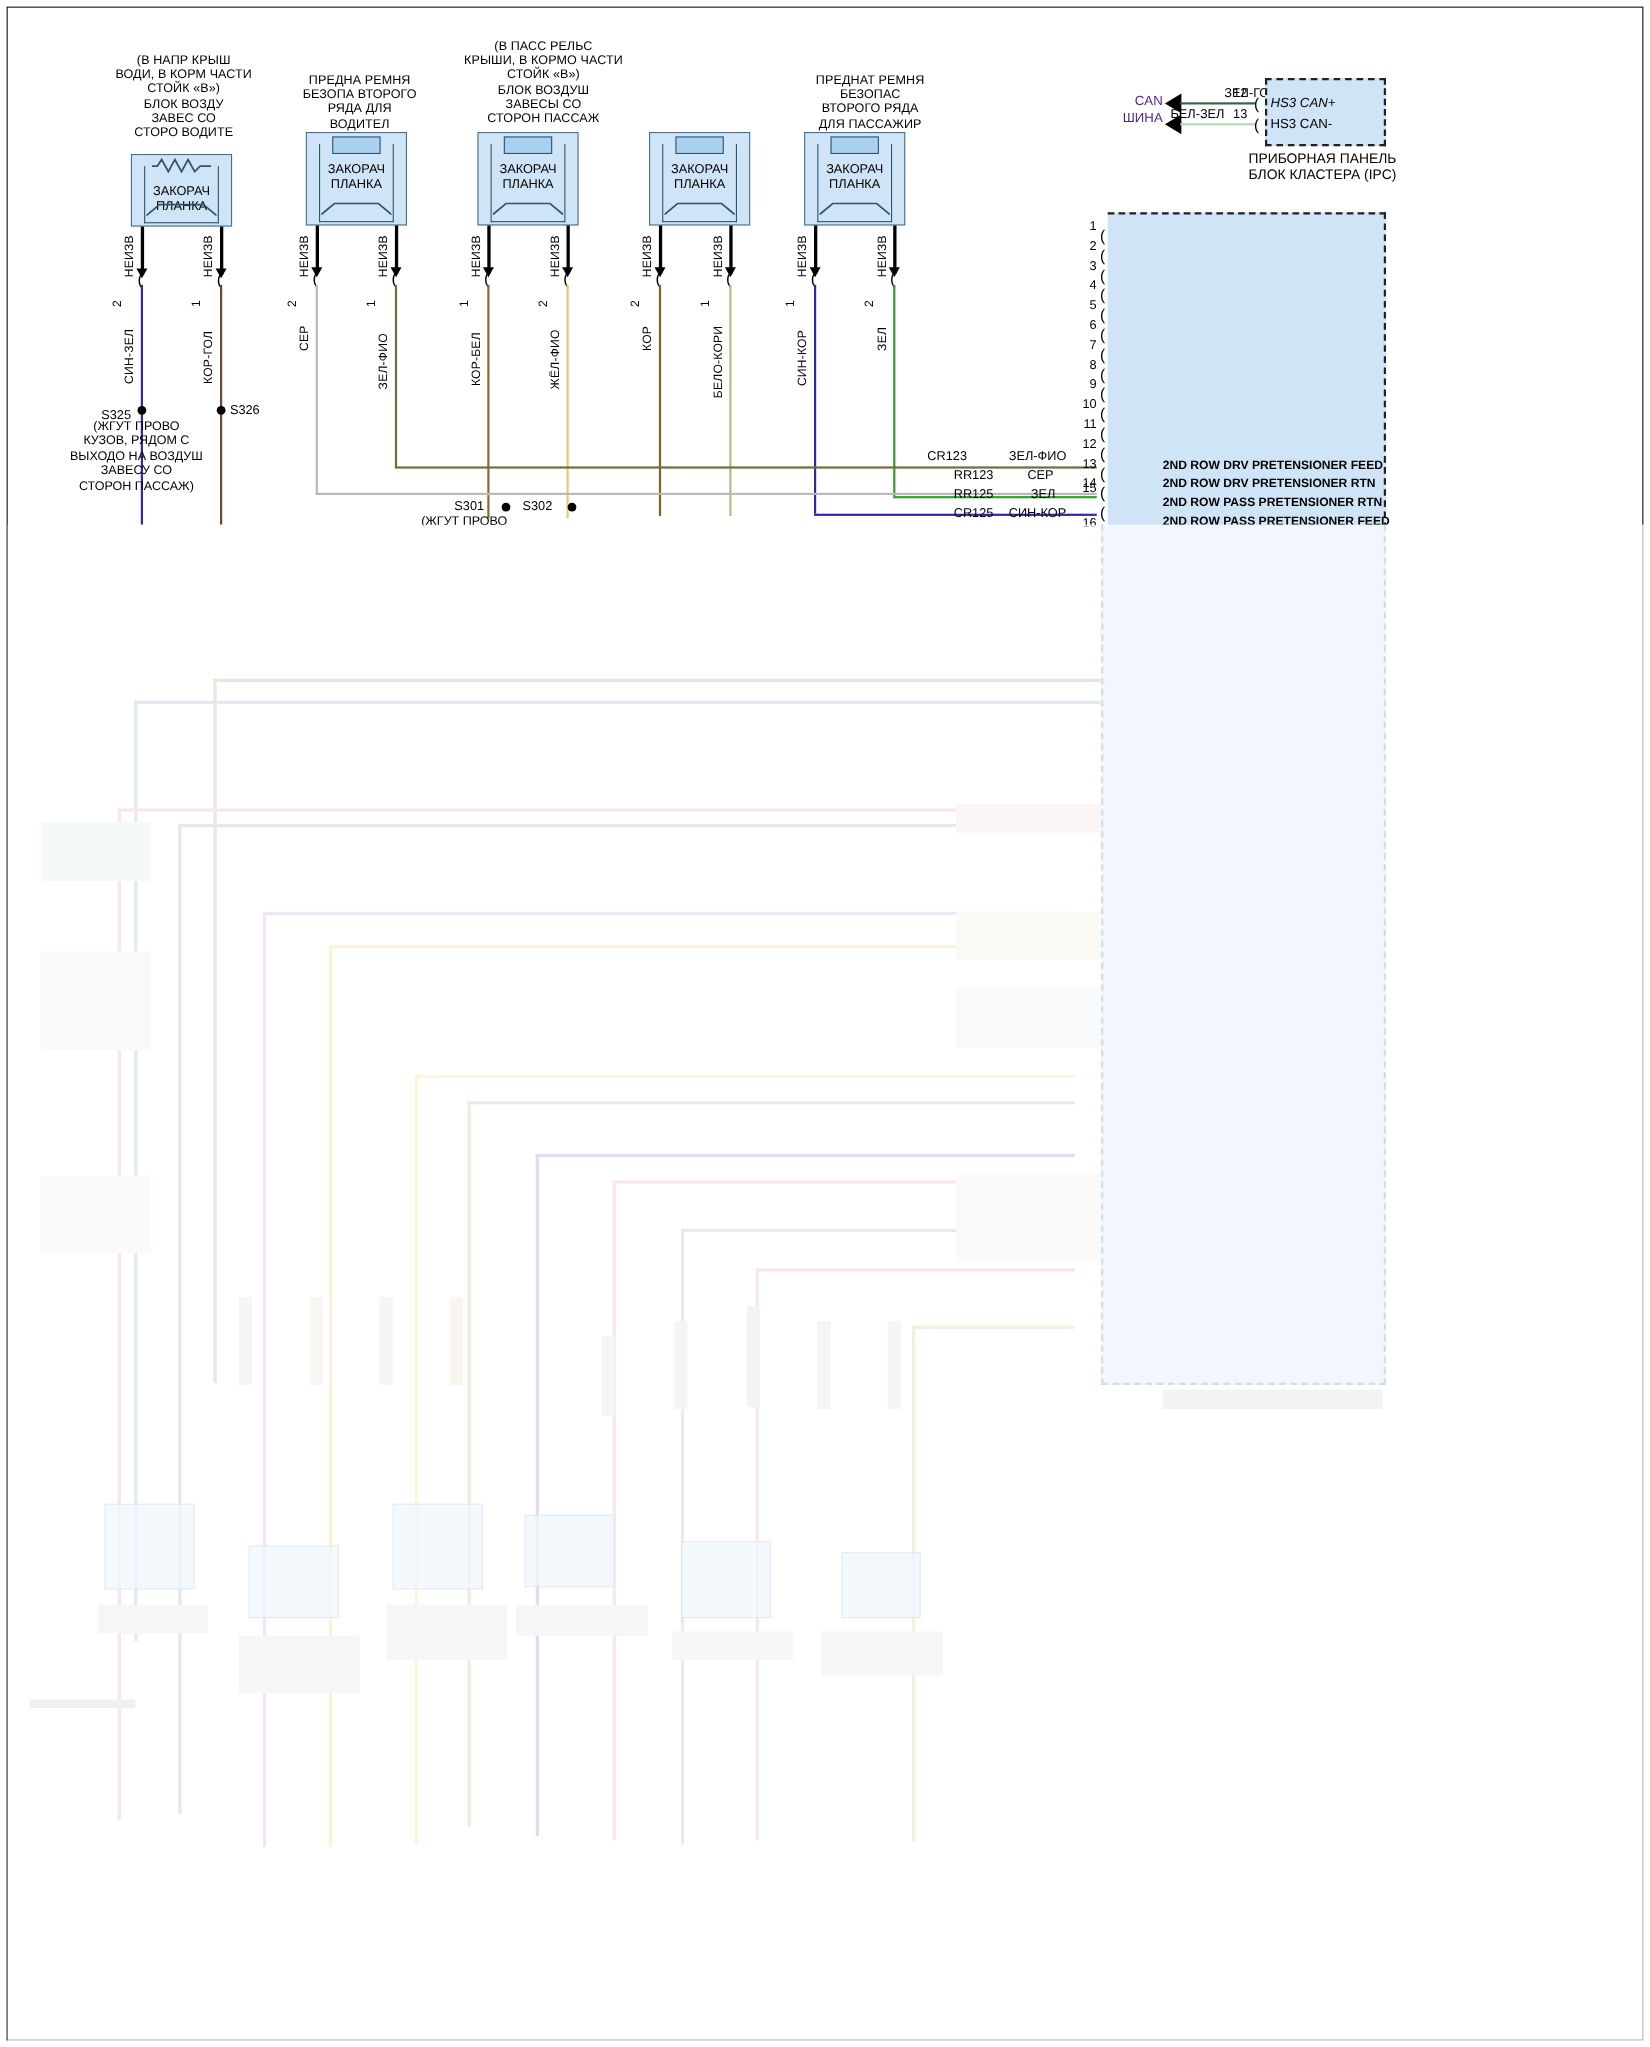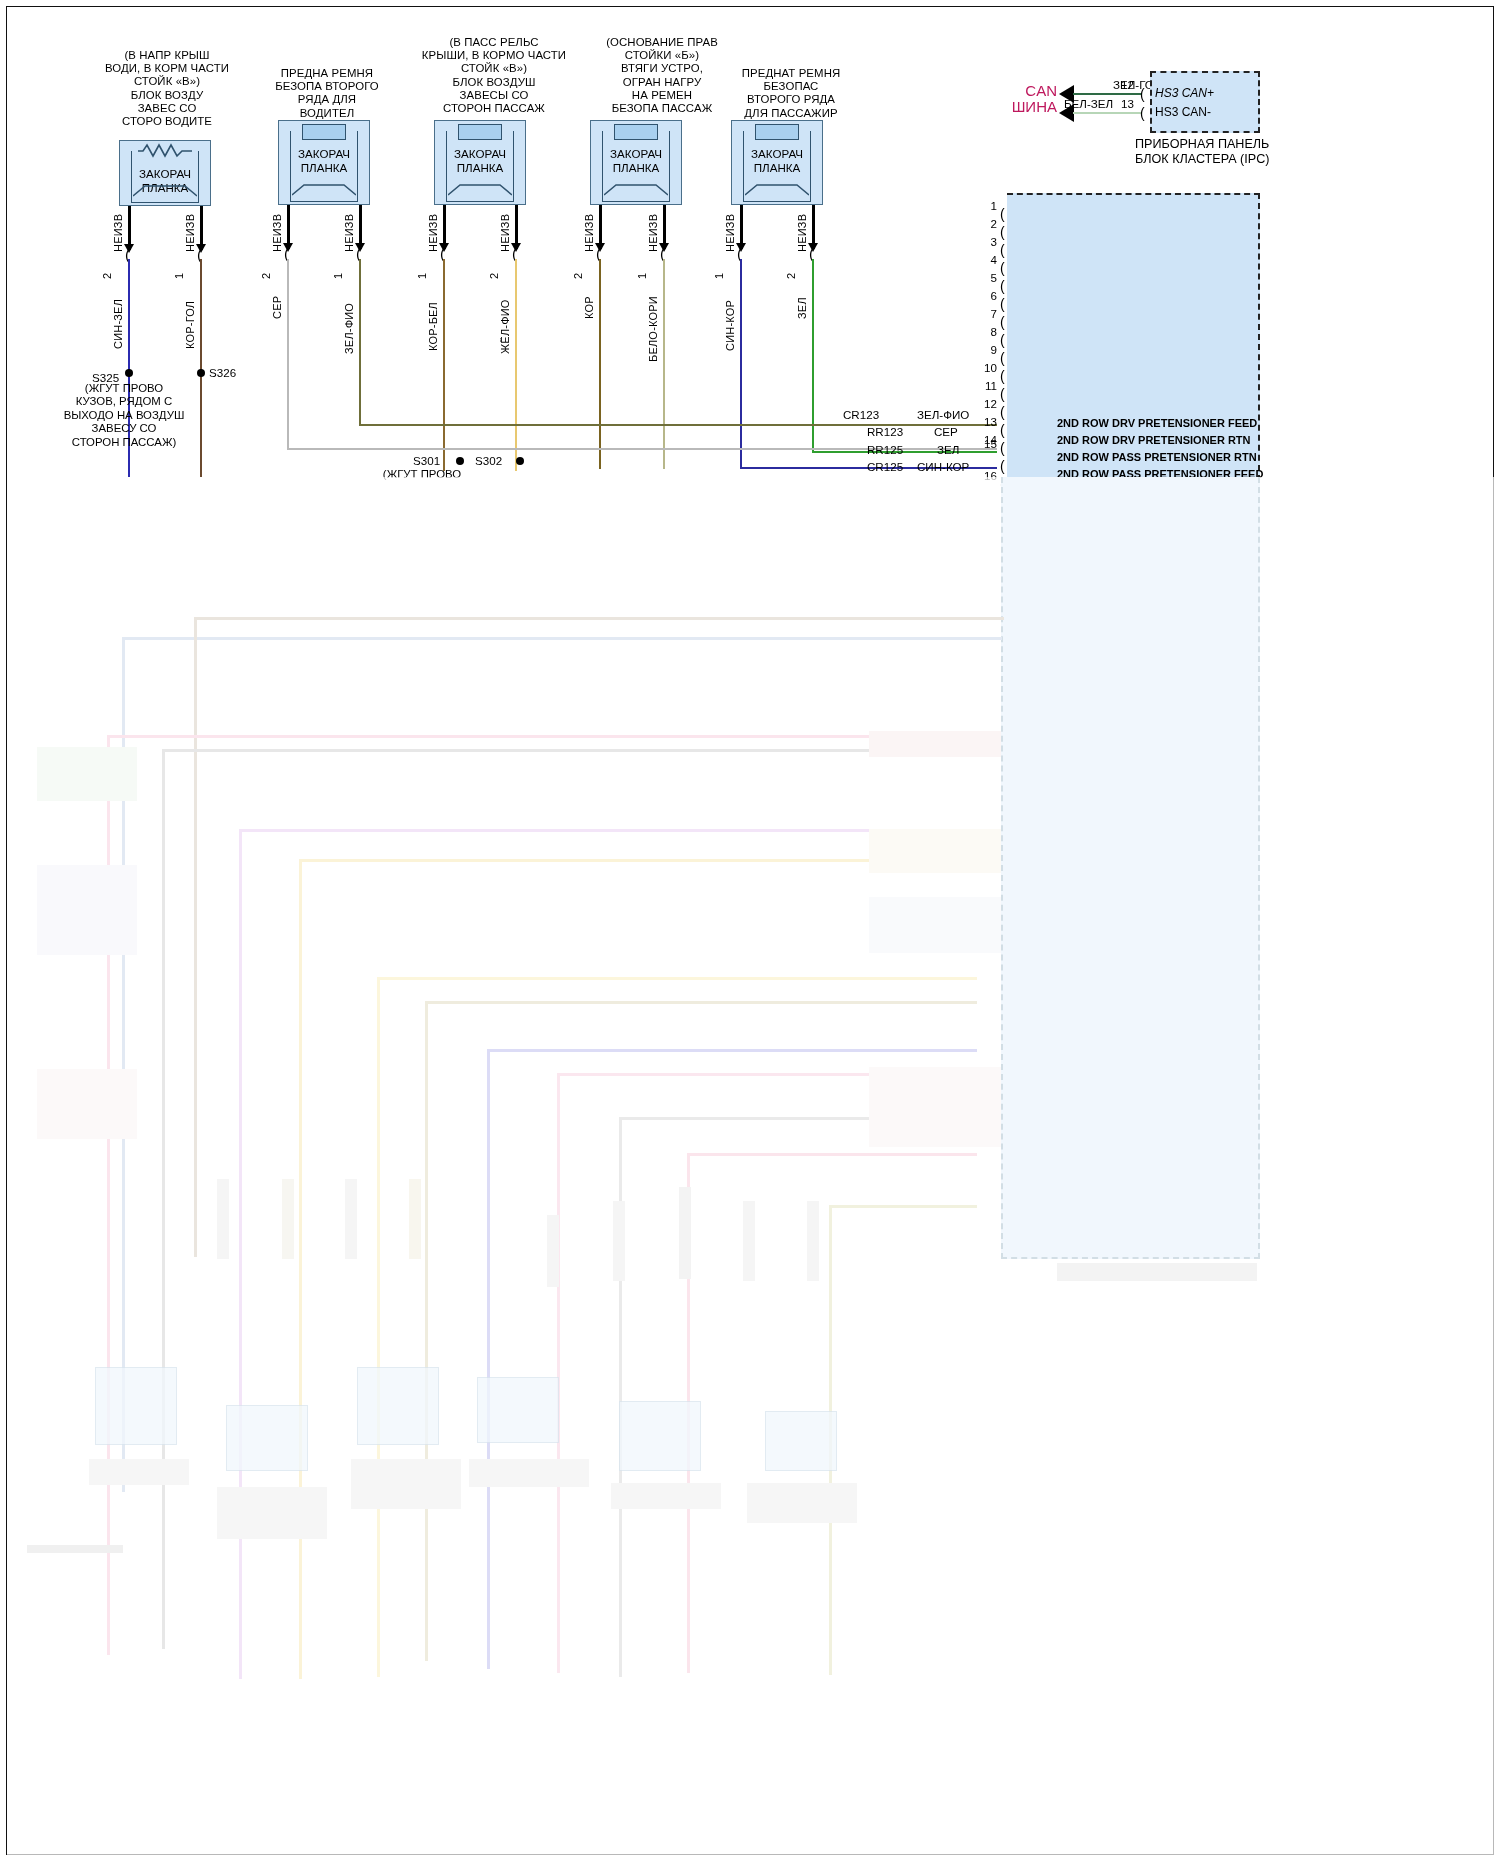--- a/index.html
+++ b/index.html
@@ -19,21 +19,21 @@
   .hwire{position:absolute;height:2.4px;}
   .vlabel{position:absolute;font-size:11px;color:#000;white-space:nowrap;transform:rotate(-90deg);transform-origin:left bottom;letter-spacing:.2px;}
   .pin{position:absolute;font-size:11px;color:#000;transform:rotate(-90deg);transform-origin:left bottom;}
   .arrw{position:absolute;width:0;height:0;border-left:5px solid transparent;border-right:5px solid transparent;border-top:9px solid #000;}
   .curve{position:absolute;font-size:15px;color:#000;line-height:1;}
   .dot{position:absolute;width:8px;height:8px;border-radius:50%;background:#000;}
   .txt{position:absolute;font-size:11.4px;color:#000;line-height:13.4px;}
   .sig{position:absolute;font-size:11.6px;color:#000;white-space:nowrap;}
   .ipcbox{position:absolute;background:#cfe4f7;border:2px dashed #222;box-sizing:border-box;}
   .bigbox{position:absolute;background:#cfe4f7;border:2px dashed #222;border-left:none;box-sizing:border-box;}
-  .canlbl{position:absolute;font-size:15px;color:#be185d;line-height:16px;}
+  .canlbl{position:absolute;font-size:12px;color:#4c1d95;line-height:16px;}
   .canarrow{position:absolute;width:0;height:0;border-top:9px solid transparent;border-bottom:9px solid transparent;border-right:15px solid #000;}
   .pinlist{position:absolute;}
   .pinrow{position:absolute;font-size:11.6px;color:#000;text-align:right;width:24px;}
   .pinc{position:absolute;font-size:14px;color:#000;line-height:1;}
   .fade{position:absolute;left:0;top:470px;width:1500px;height:1391px;pointer-events:none;}
   .fbox{position:absolute;background:#cfe4f7;border:1px solid #7fa6c4;box-sizing:border-box;opacity:.75;}
   .ipctitle{position:absolute;font-size:12.6px;color:#000;line-height:15px;}
   .feed{position:absolute;font-size:11px;color:#000;white-space:nowrap;font-weight:700;margin-left:45px;}
 </style>
 </head>
@@ -51,26 +51,20 @@
     <div class="hdr" style="left:241px;top:60px;width:158px;white-space:pre-line;">ПРЕДНА РЕМНЯ
 БЕЗОПА ВТОРОГО
 РЯДА ДЛЯ
 ВОДИТЕЛ</div>
     <div class="hdr" style="left:397px;top:29px;width:180px;white-space:pre-line;">(В ПАСС РЕЛЬС
 КРЫШИ, В КОРМО ЧАСТИ
 СТОЙК «В»)
 БЛОК ВОЗДУШ
 ЗАВЕСЫ СО
 СТОРОН ПАССАЖ</div>
-    <div class="hdr" style="left:577px;top:29px;width:156px;white-space:pre-line;">(ОСНОВАНИЕ ПРАВ
-СТОЙКИ «Б»)
-ВТЯГИ УСТРО,
-ОГРАН НАГРУ
-НА РЕМЕН
-БЕЗОПА ПАССАЖ</div>
     <div class="hdr" style="left:694px;top:60px;width:180px;white-space:pre-line;">ПРЕДНАТ РЕМНЯ
 БЕЗОПАС
 ВТОРОГО РЯДА
 ДЛЯ ПАССАЖИР</div>
 
     <div class="mod" style="left:112px;top:133px;width:92px;height:66px;">
       <div class="inner"></div>
       <svg class="zig" viewBox="0 0 54 15">
         <polyline points="0,8 5,8 9,2 15,13 21,2 27,13 33,2 39,13 44,8 54,8" fill="none" stroke="#30536e" stroke-width="1.6"></polyline>
       </svg>

